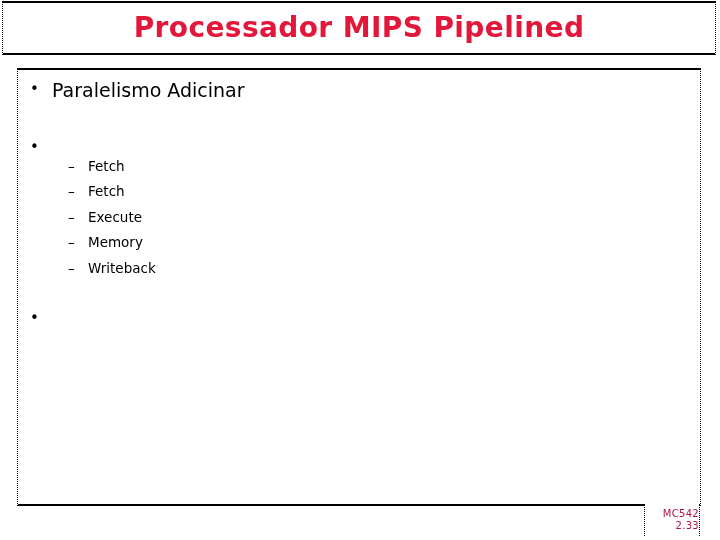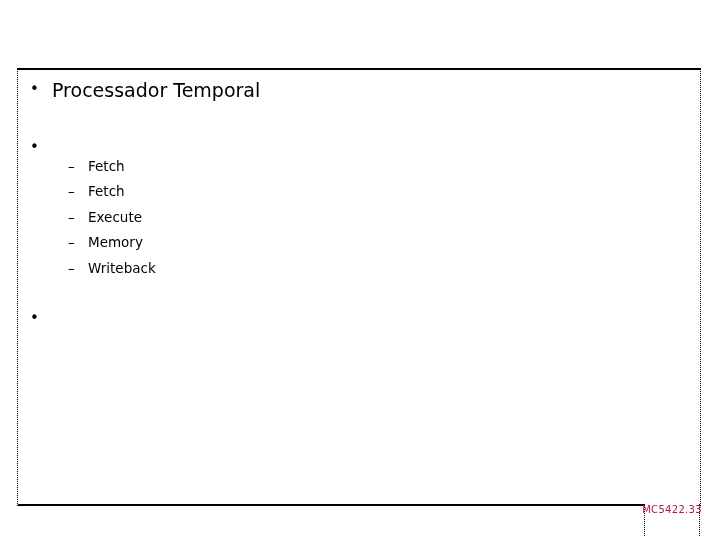--- a/index.html
+++ b/index.html
@@ -115,45 +115,48 @@
   .footer-box {
     position: absolute;
     left: 644px;
     top: 504px;
     width: 56px;
     height: 32px;
     border-left: 1px dotted #000000;
     border-right: 1px dotted #000000;
     box-sizing: border-box;
     display: flex;
-    flex-direction: row;
-    align-items: flex-start;
+    flex-direction: column;
+    align-items: flex-end;
     justify-content: center;
     background: #ffffff;
   }
   .footer-line {
     font-family: "DejaVu Sans", sans-serif;
     font-size: 10px;
     line-height: 1.25;
     color: #b01641;
     letter-spacing: 0.3px;
     white-space: nowrap;
   }
 </style>
 </head>
 <body>
 
 <div class="slide">
 
+  <div class="title-box">
+    <div class="title-text">Processador MIPS Pipelined</div>
+  </div>
 
   <div class="body-box">
 
     <div class="bullet-l1">
       <span class="marker">•</span>
-      <span>Processador Temporal</span>
+      <span>Paralelismo Adicinar</span>
     </div>
 
     <div class="sp-1"></div>
 
     <div class="bullet-l1">
       <span class="marker">•</span>
     </div>
 
     <div class="sp-2"></div>
 

